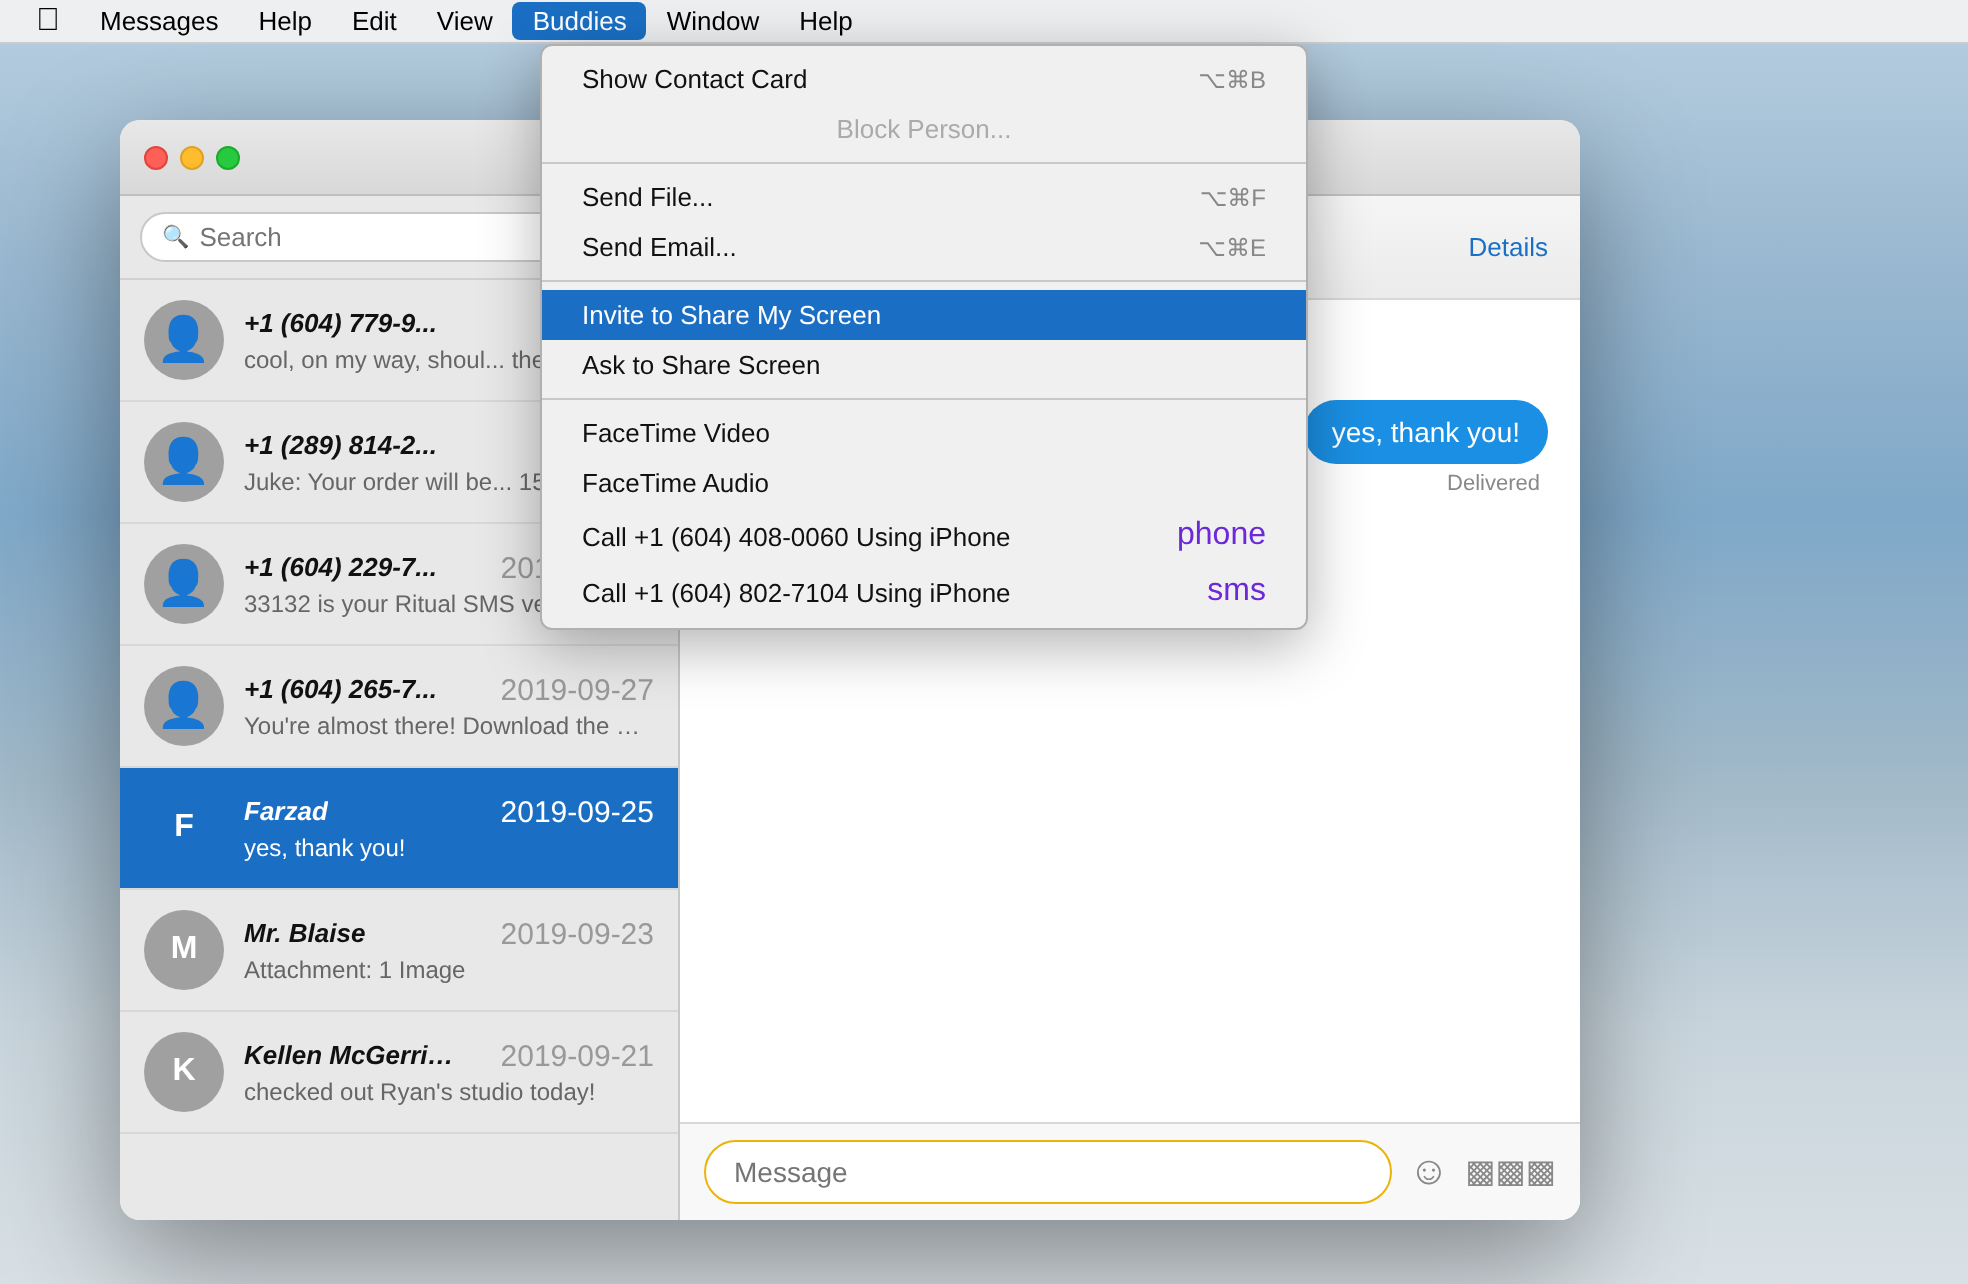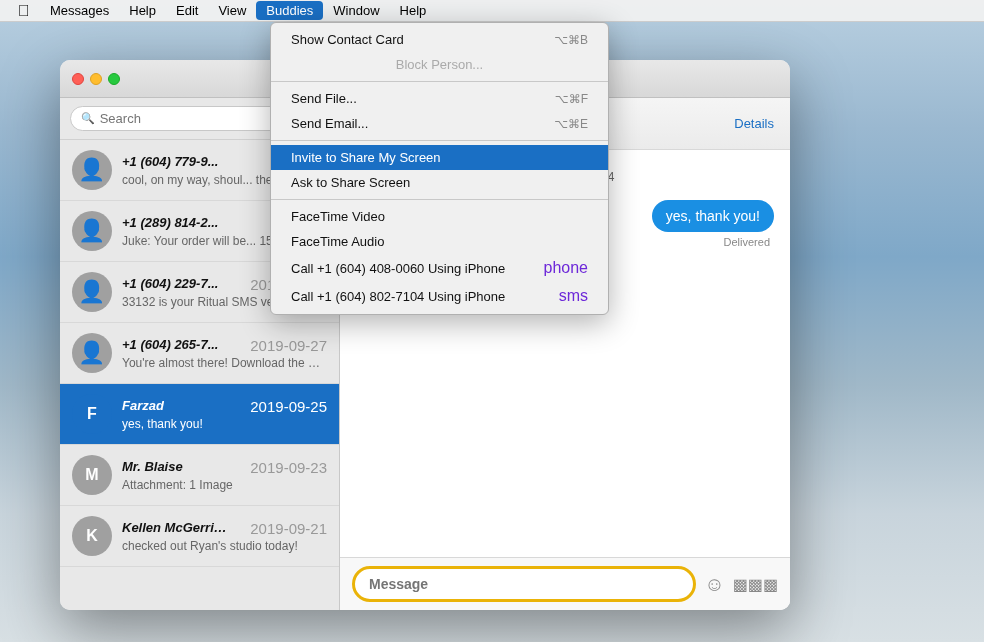--- a/index.html
+++ b/index.html
@@ -262,41 +262,40 @@
     .chat-input-area {
       padding: 8px 12px;
       border-top: 1px solid #d8d8d8;
       display: flex;
       align-items: center;
       gap: 8px;
       background: #f8f8f8;
     }
     .message-input-box {
       flex: 1;
-      border: 3px solid #eab308;
+      border: 1px solid #eab308;
       border-radius: 18px;
       padding: 7px 14px;
       font-size: 14px;
       outline: none;
       background: white;
       color: #999;
-      font-weight: bold;
     }
     .input-icon-btn {
       font-size: 20px;
       cursor: pointer;
       color: #888;
     }
 
     
     .dropdown-menu {
       position: absolute;
       top: 22px;
       left: 270px;
-      width: 339px;
+      width: 384px;
       background: #f0f0f0;
       border: 1px solid #b0b0b0;
       border-radius: 6px;
       box-shadow: 0 8px 30px rgba(0,0,0,0.3);
       z-index: 1000;
       padding: 4px 0;
     }
     .menu-item {
       display: flex;
       align-items: center;

